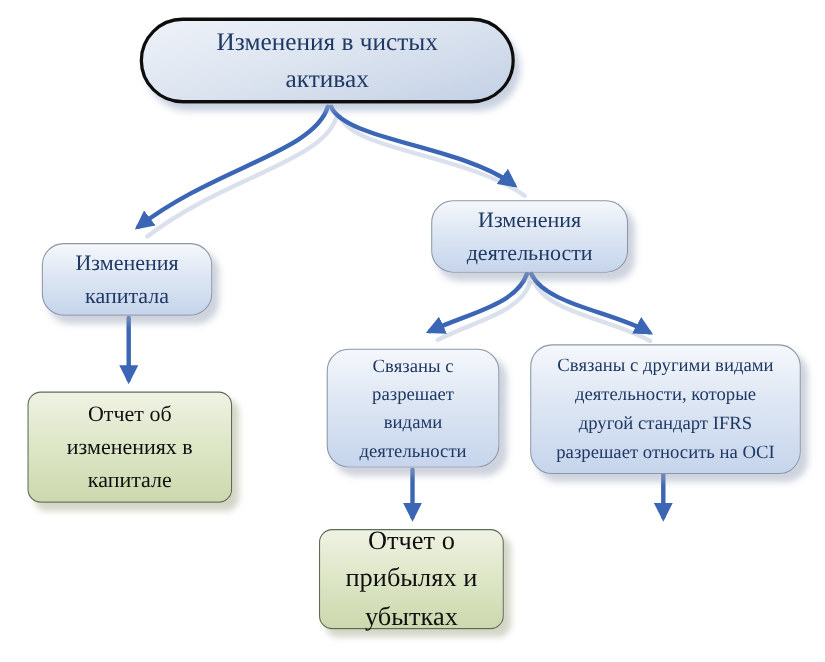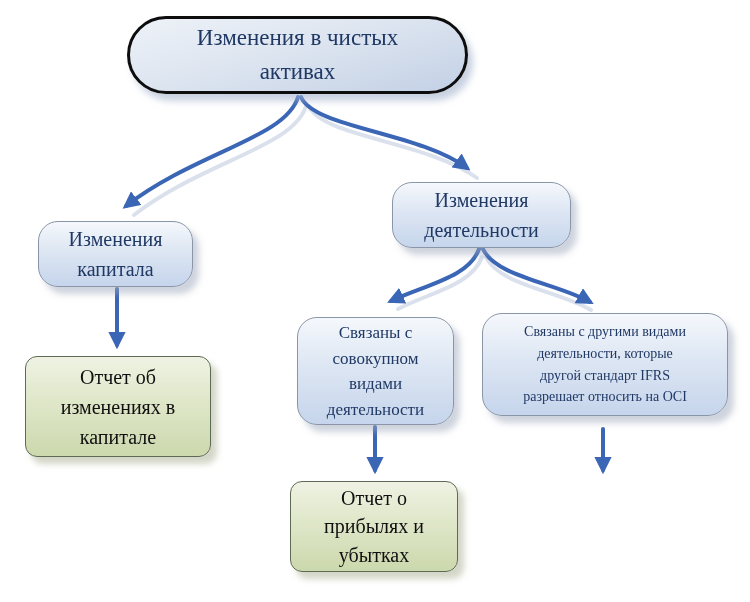--- a/index.html
+++ b/index.html
@@ -48,23 +48,23 @@
     border: 1.5px solid #5d6a54;
     border-radius: 12px;
     background: linear-gradient(to bottom, #eff2e3 0%, #dfe7c9 45%, #ccd8ad 100%);
     box-shadow: 6px 7px 6px rgba(182, 186, 162, 0.6);
     color: #101010;
     text-align: center;
   }
   .node-capital  { left: 38px;  top: 221px; width: 155px; height: 66px;  font-size: 20px; line-height: 1.5; }
   .node-activity { left: 392px; top: 182px; width: 179px; height: 66px;  font-size: 20px; line-height: 1.5; }
   .node-main     { left: 297px; top: 317px; width: 157px; height: 108px; font-size: 17px; line-height: 1.5; }
-  .node-other    { left: 482px; top: 313px; width: 246px; height: 103px; font-size: 14px; line-height: 1.55; }
+  .node-other    { left: 482px; top: 313px; width: 246px; height: 118px; font-size: 17px; line-height: 1.55; }
   .node-equity   { left: 25px;  top: 356px; width: 186px; height: 101px; font-size: 20px; line-height: 1.5; }
-  .node-pl       { left: 290px; top: 481px; width: 168px; height: 91px;  font-size: 20px; line-height: 1.42; }
+  .node-pl       { left: 290px; top: 481px; width: 168px; height: 91px;  font-size: 24px; line-height: 1.42; }
   .node-oci      { left: 520px; top: 481px; width: 170px; height: 91px;  font-size: 20px; line-height: 1.42; }
 
   .arrow        { fill: none; stroke-width: 4; stroke-linecap: round; }
   .arrow-shadow { fill: none; stroke-width: 4; stroke-linecap: round; stroke: #bcc9df; opacity: 0.55; }
 </style>
 </head>
 <body>
 
 <div id="canvas">
 
@@ -92,21 +92,21 @@
   <div class="node node-root">Изменения в чистых
 активах</div>
 
   <div class="node node-blue node-capital">Изменения
 капитала</div>
 
   <div class="node node-blue node-activity">Изменения
 деятельности</div>
 
   <div class="node node-blue node-main">Связаны с
-совокупном
+разрешает
 видами
 деятельности</div>
 
   <div class="node node-blue node-other">Связаны с другими видами
 деятельности, которые
 другой стандарт IFRS
 разрешает относить на OCI</div>
 
   <div class="node node-green node-equity">Отчет об
 изменениях в

